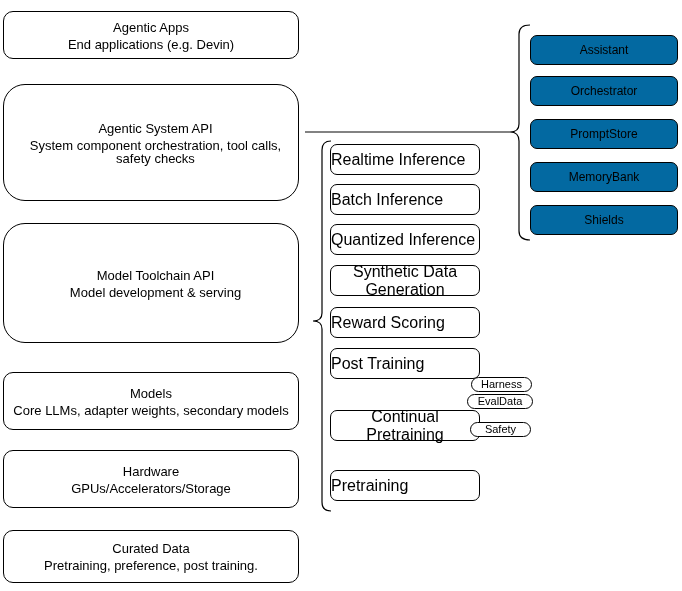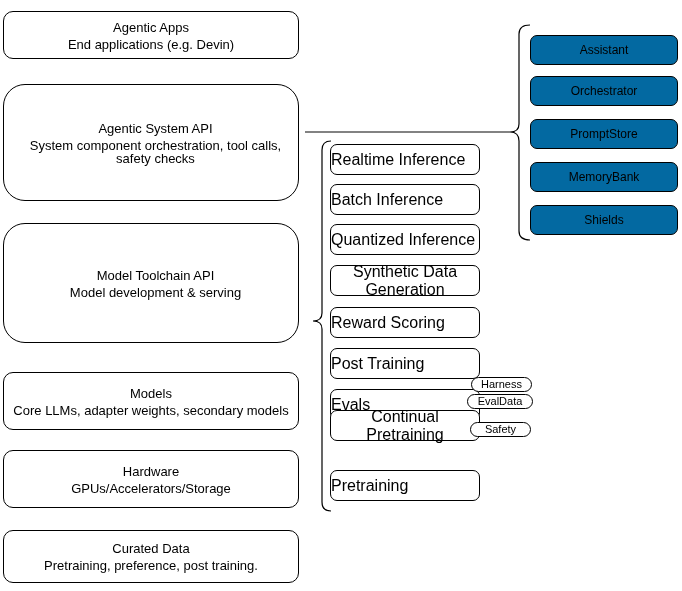--- a/index.html
+++ b/index.html
@@ -110,23 +110,20 @@
   </div>
   <div class="mid-box" style="top:265px;">
     <span>Synthetic Data Generation</span>
   </div>
   <div class="mid-box" style="top:307px;">
     <span>Reward Scoring</span>
   </div>
   <div class="mid-box" style="top:348px;">
     <span>Post Training</span>
   </div>
-  <div class="mid-box" style="top:389px;">
-    <span>Evals</span>
-  </div>
   <div class="mid-box" style="top:410px;">
     <span>Continual Pretraining</span>
   </div>
   <div class="mid-box" style="top:470px;">
     <span>Pretraining</span>
   </div>
 
   <div class="pill" style="left:471px;top:377px;width:61px;">
     <span>Harness</span>
   </div>

